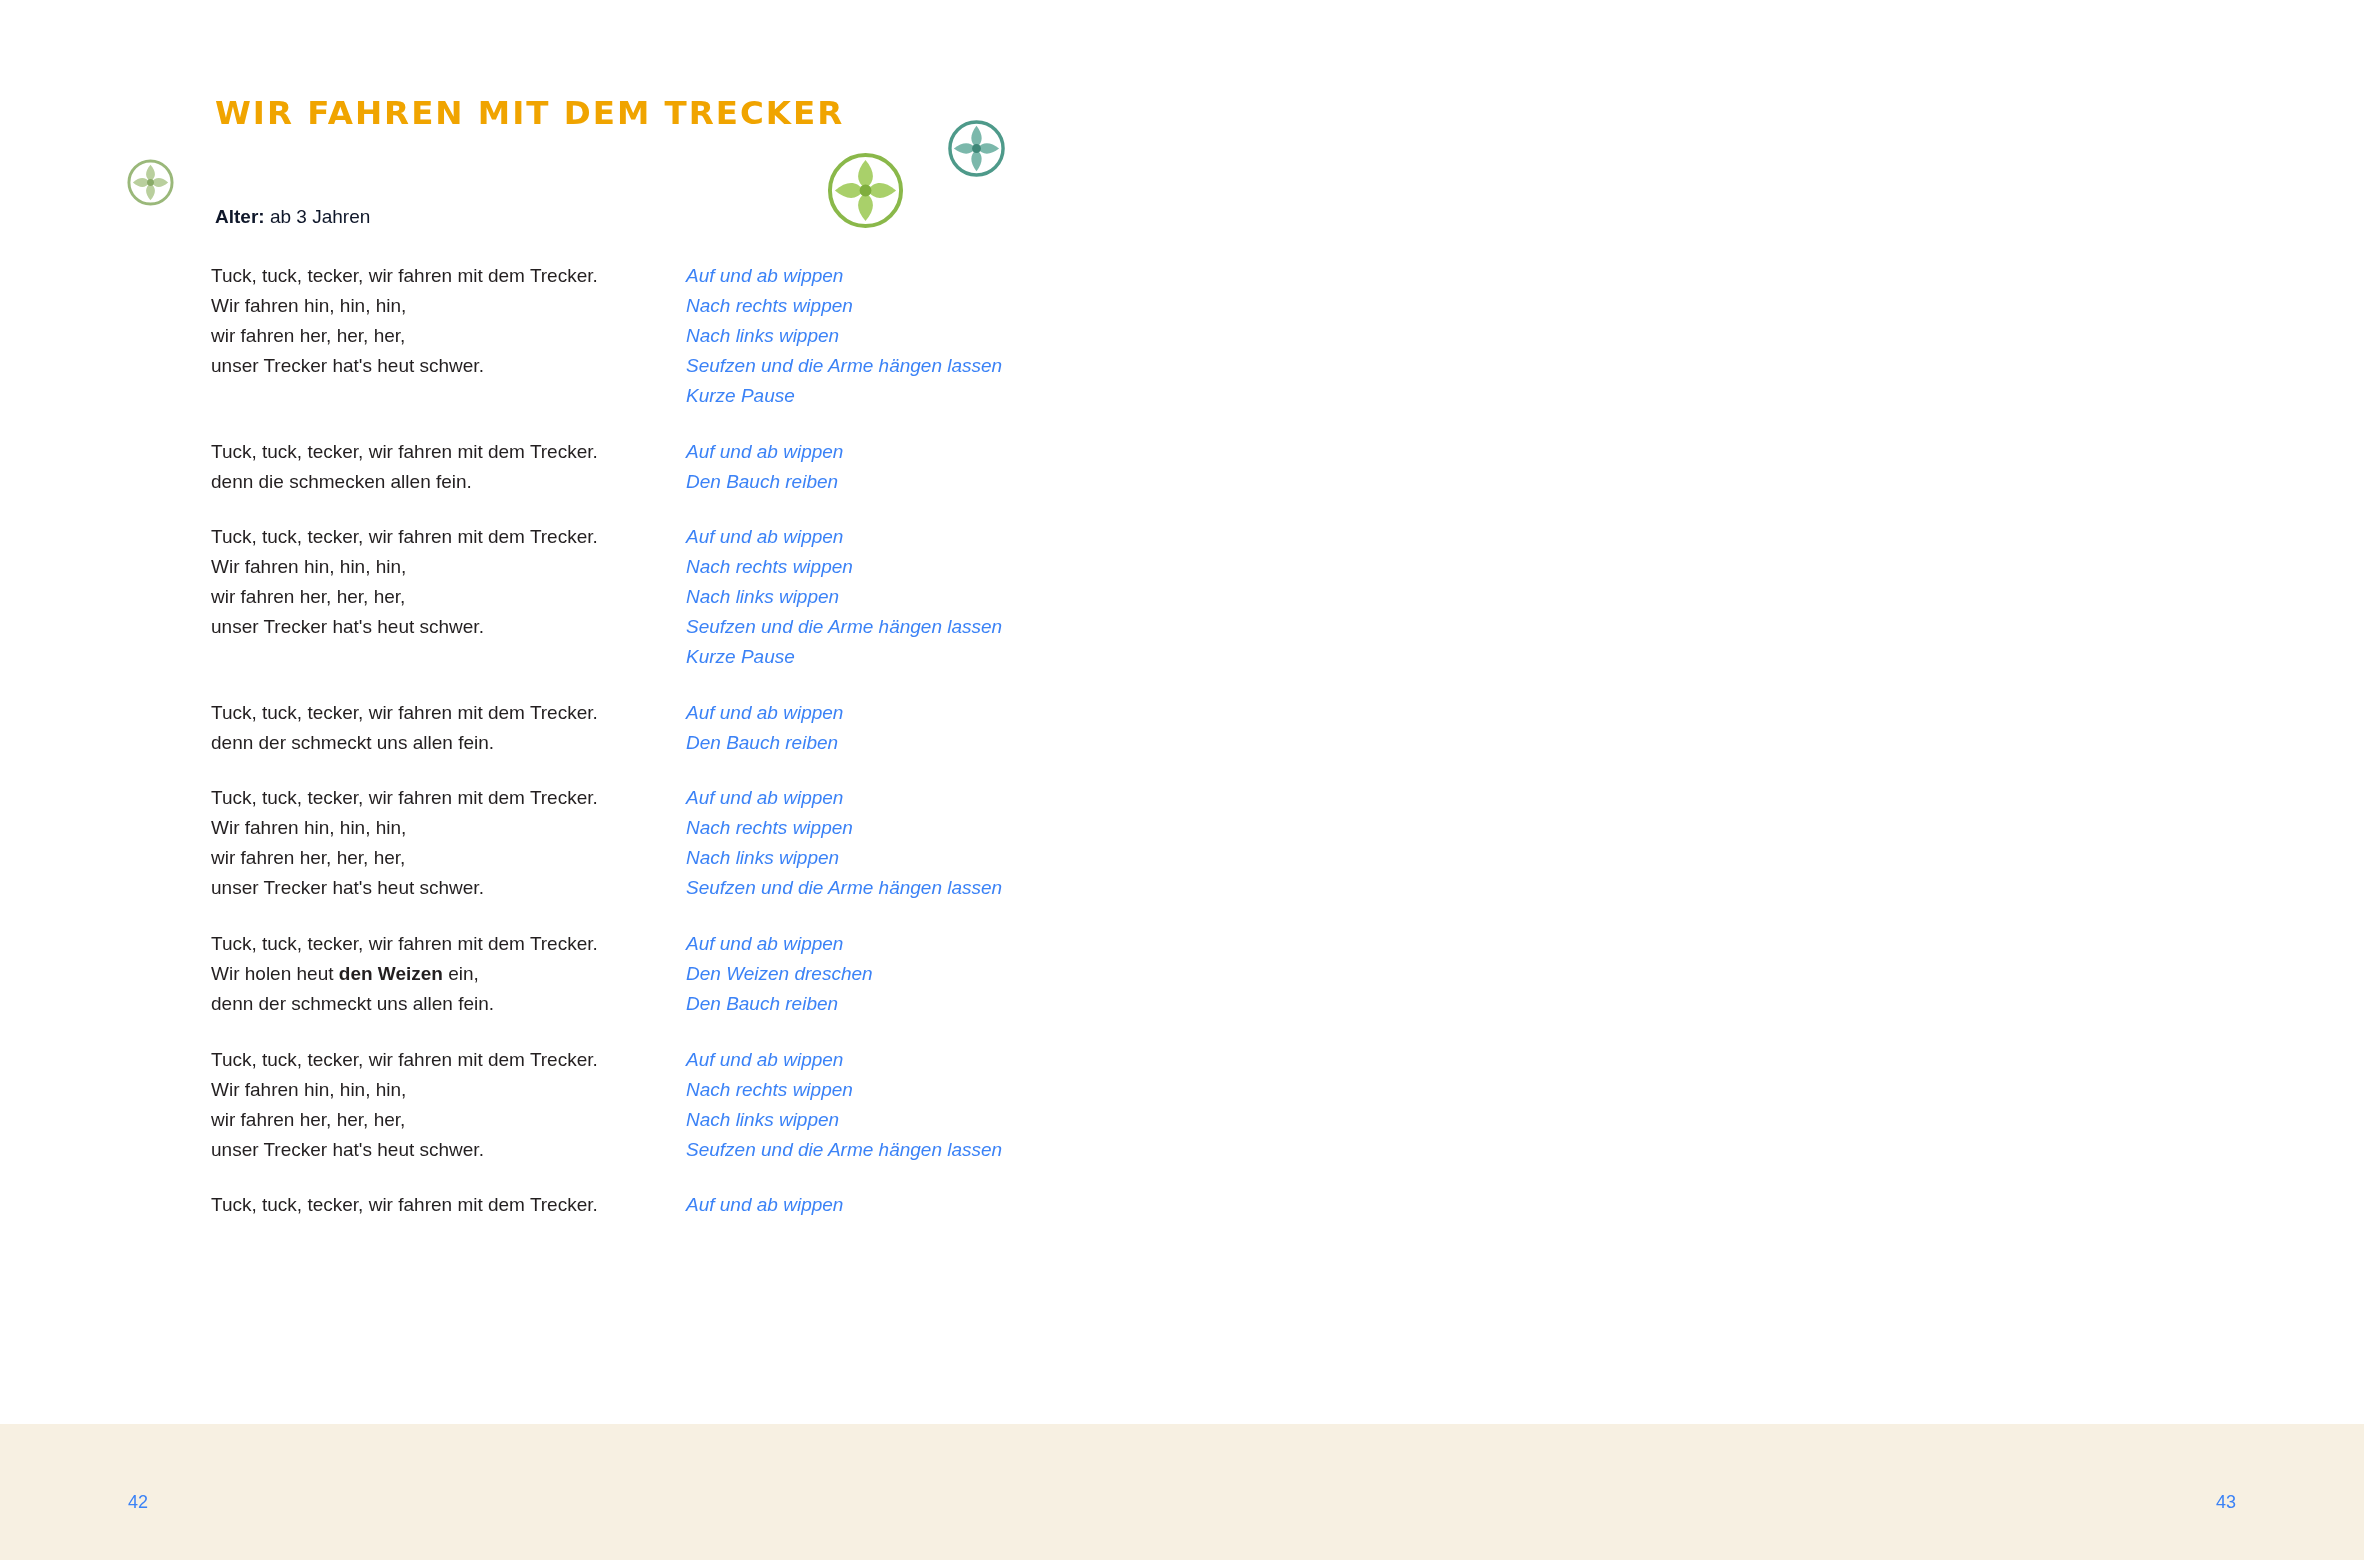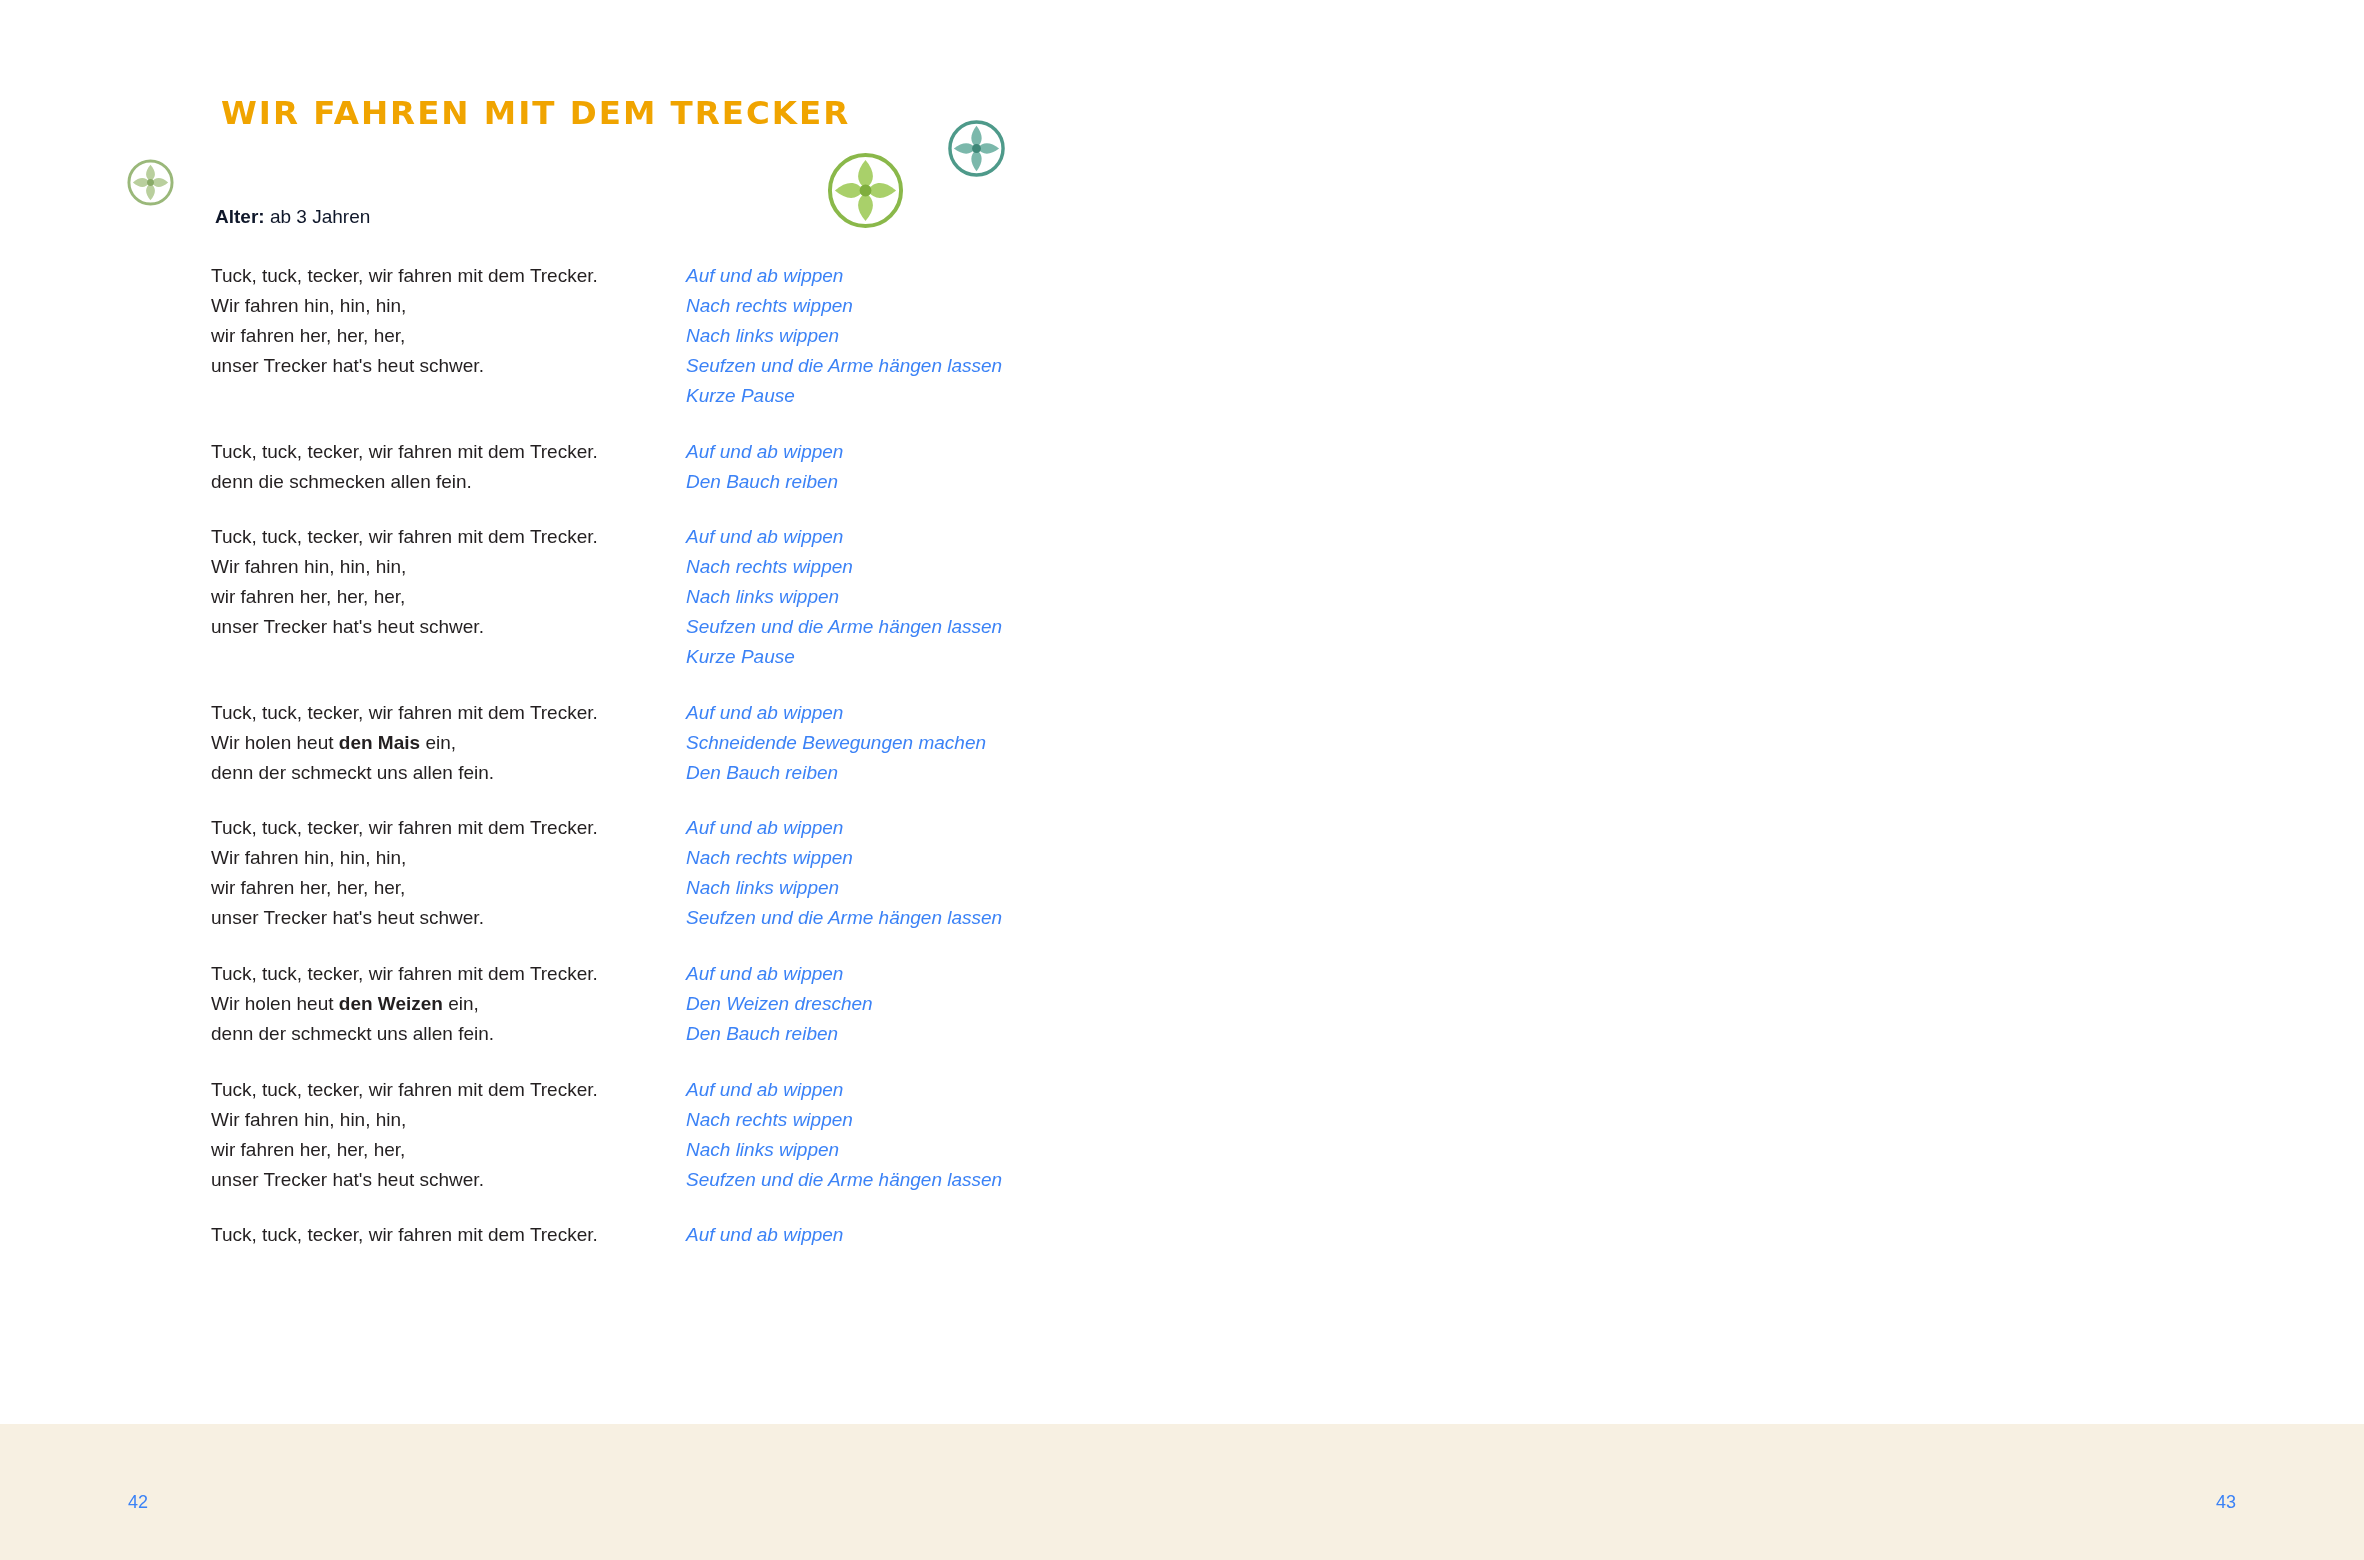--- a/index.html
+++ b/index.html
@@ -55,21 +55,20 @@
   .title {
     position: absolute;
     left: 215px;
     top: 94px;
     font-size: 32.5px;
     letter-spacing: 2px;
     font-weight: bold;
     color: #f0a400;
     font-family: "DejaVu Sans", sans-serif;
     text-transform: uppercase;
-    margin-left: 6px;
   }
   .age-line {
     position: absolute;
     left: 215px;
     top: 206px;
     font-size: 19px;
     color: #0f172a;
   }
   .age-line b { font-weight: bold; }
 
@@ -215,24 +214,20 @@
             <span class="lyric-text"></span>
             <span class="lyric-action">Kurze Pause</span>
           </div>
         </div>
         <div class="stanza">
           <div class="lyric-row">
             <span class="lyric-text">Tuck, tuck, tecker, wir fahren mit dem Trecker.</span>
             <span class="lyric-action">Auf und ab wippen</span>
           </div>
           <div class="lyric-row">
-            <span class="lyric-text">Wir holen heut <b>den Mais</b> ein,</span>
-            <span class="lyric-action">Schneidende Bewegungen machen</span>
-          </div>
-          <div class="lyric-row">
             <span class="lyric-text">denn der schmeckt uns allen fein.</span>
             <span class="lyric-action">Den Bauch reiben</span>
           </div>
         </div>
         <div class="stanza">
           <div class="lyric-row">
             <span class="lyric-text">Tuck, tuck, tecker, wir fahren mit dem Trecker.</span>
             <span class="lyric-action">Auf und ab wippen</span>
           </div>
           <div class="lyric-row">

